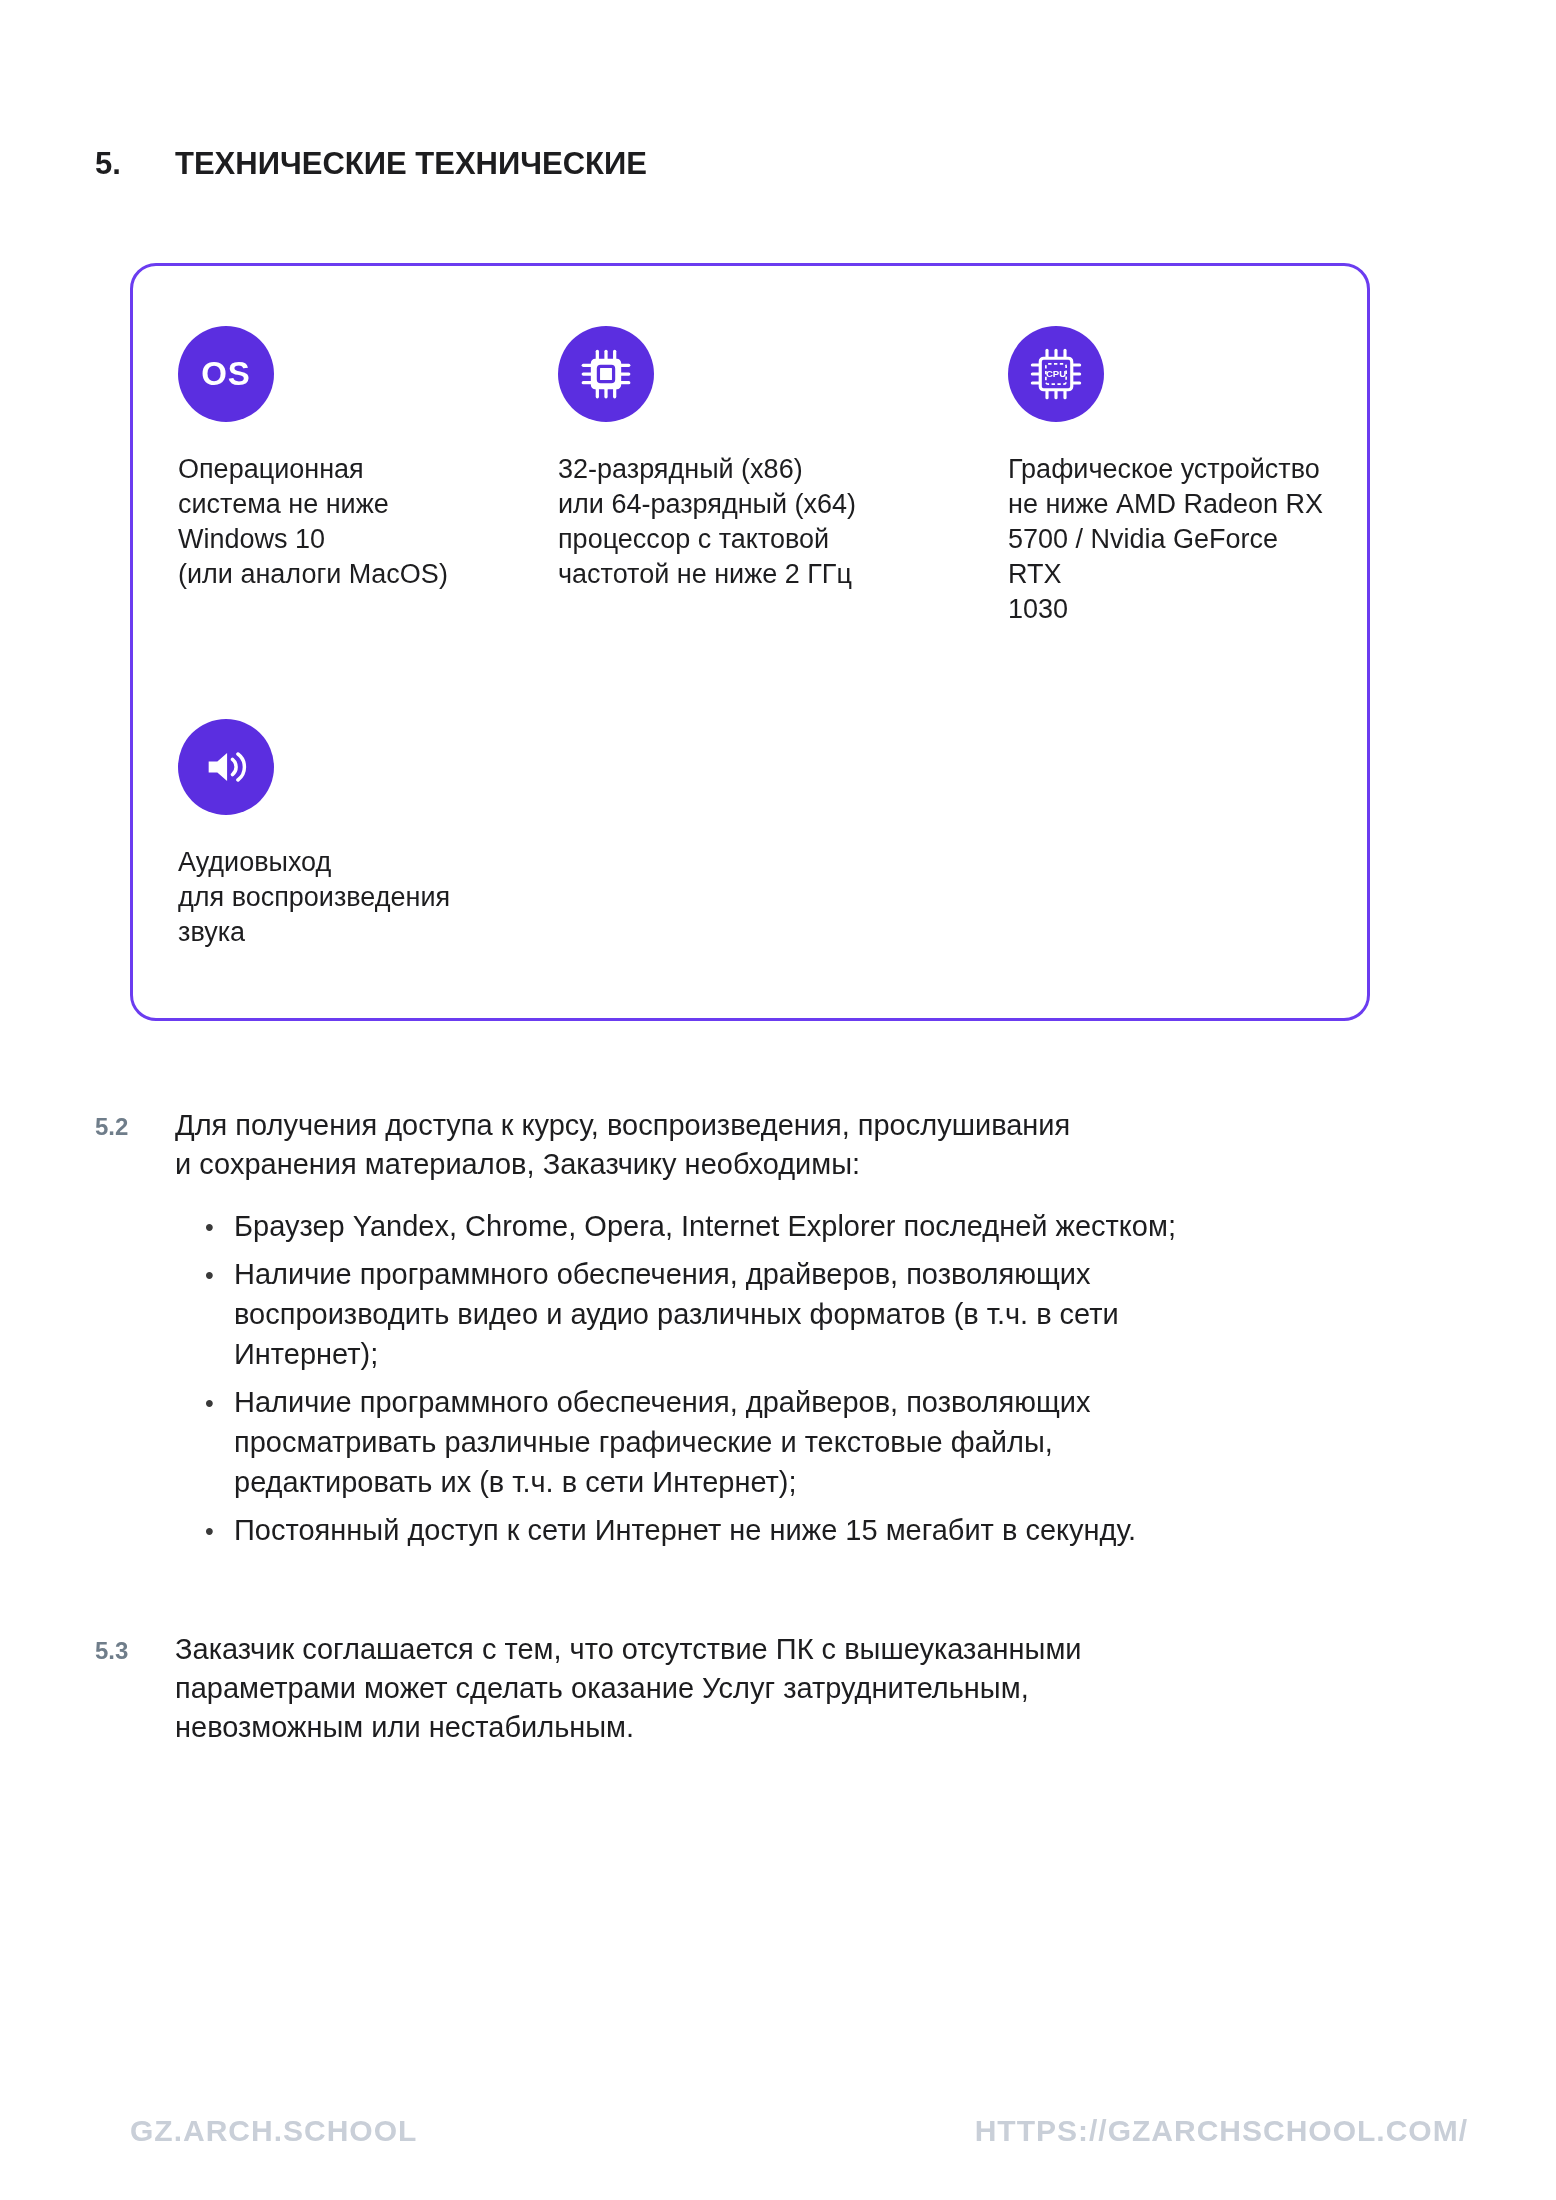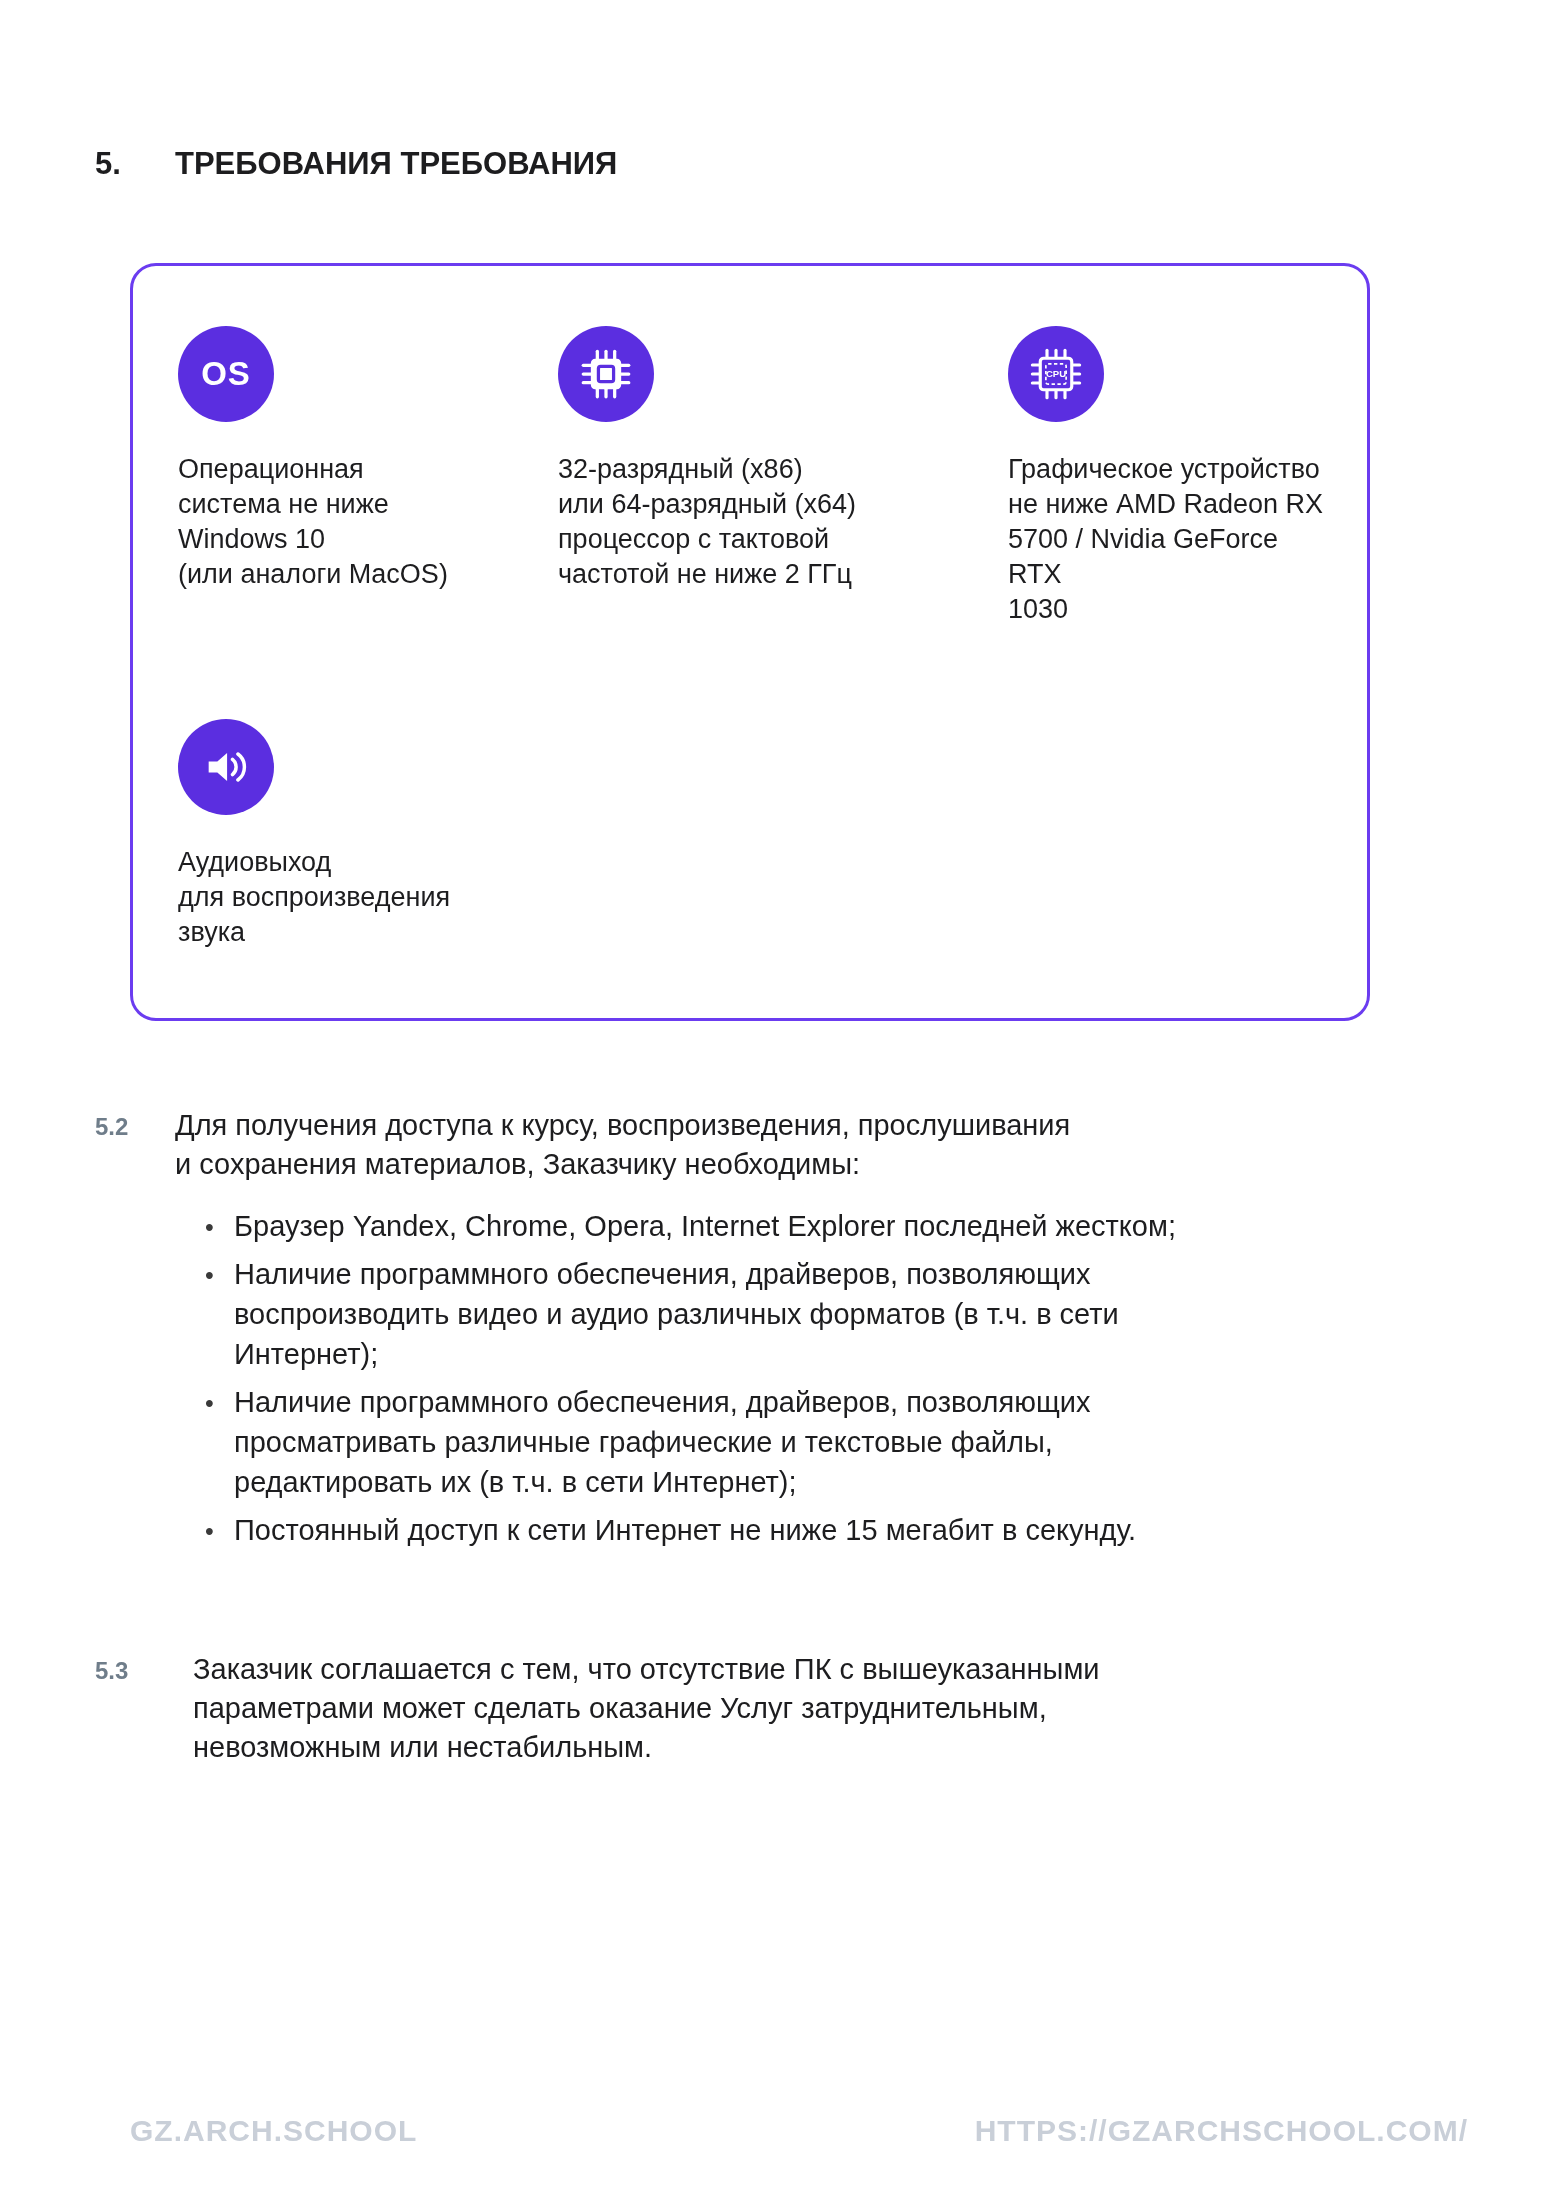--- a/index.html
+++ b/index.html
@@ -32,21 +32,21 @@
   
   .section{display:flex;margin-left:95px;}
   .section .snum{
     width:80px;flex:0 0 80px;
     font-size:24px;font-weight:bold;color:var(--muted,#6F7D8A);
     padding-top:7px;
   }
   .section .stext{font-size:29px;line-height:39px;max-width:1250px;}
   .sec-51{margin-top:30px;}
   .sec-52{margin-top:85px;}
-  .sec-53{margin-top:92px;gap:18px;}
+  .sec-53{margin-top:72px;}
 
   
   .req-box{
     margin:80px 0 0 130px;
     width:1240px;
     border:3px solid var(--box-border,#6B3CF0);
     border-radius:26px;
     padding:60px 40px 68px 45px;
   }
   .cards{
@@ -86,21 +86,21 @@
   }
   .footer a{color:inherit;text-decoration:none;cursor:pointer;}
 </style>
 </head>
 <body>
 
 <div class="page">
 
   <div class="heading-row">
     <div class="heading-num">5.</div>
-    <div>ТРЕБОВАНИЯ ТРЕБОВАНИЯ</div>
+    <div>ТЕХНИЧЕСКИЕ ТЕХНИЧЕСКИЕ</div>
   </div>
 
 
   <div class="req-box">
     <div class="cards">
 
       <div class="card">
         <div class="icon-circle">
           <span class="os-label">OS</span>
         </div>

